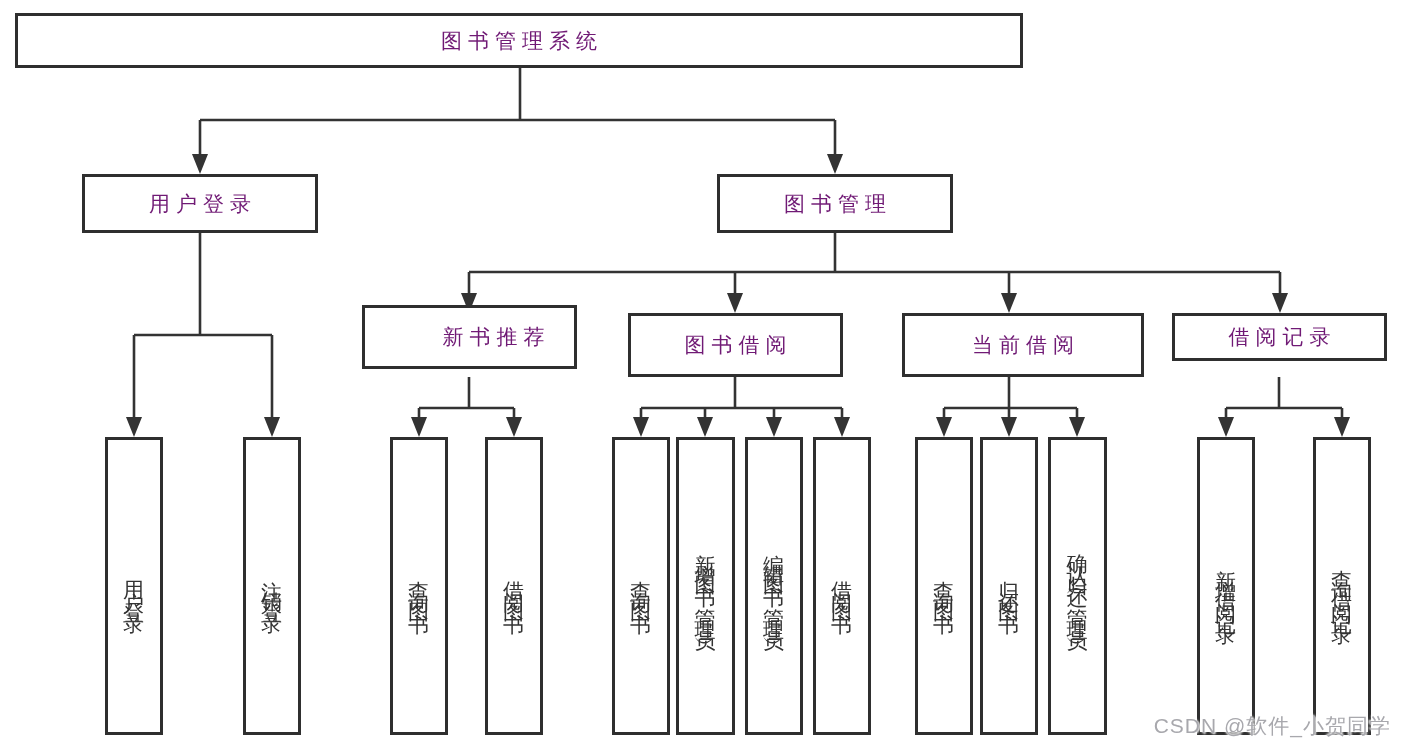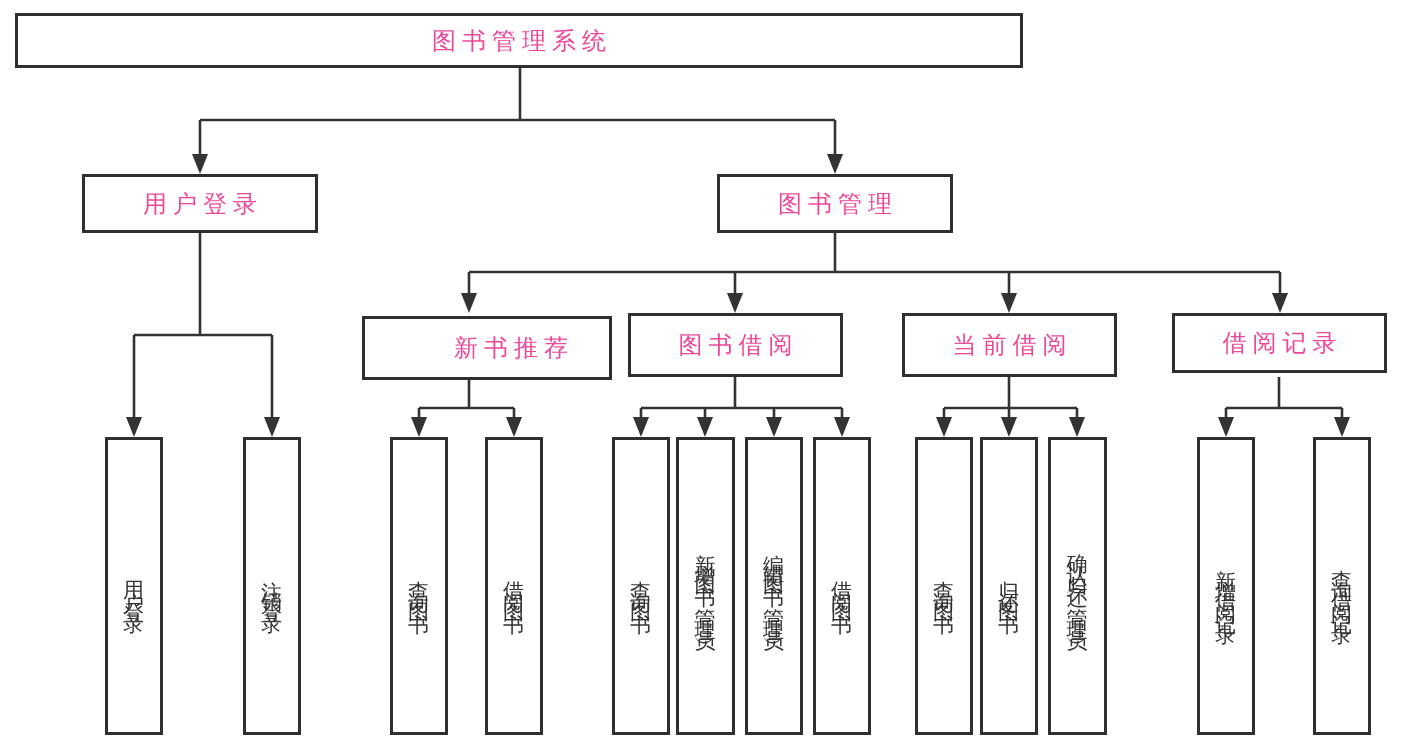--- a/index.html
+++ b/index.html
@@ -22,25 +22,25 @@
     box-sizing: border-box;
     background: #ffffff;
     border: 3px solid #2f2f2f;
     display: flex;
     align-items: center;
     justify-content: center;
     z-index: 2;
     color: #333333;
   }
   .node-h .label {
-    font-size: 24px;
+    font-size: 21px;
     letter-spacing: 6px;
     text-indent: 6px;
     white-space: nowrap;
-    color: #ec4899;
+    color: #701a75;
   }
   .node-v .label {
     writing-mode: vertical-rl;
     text-orientation: mixed;
     font-size: 21px;
     letter-spacing: 11px;
     line-height: 1;
     white-space: nowrap;
     color: #333333;
   }
@@ -117,30 +117,30 @@
   <div id="nodes-layer">
       <div class="node node-h" style="left: 15px; top: 13px; width: 1008px; height: 55px;">
         <span class="label">图书管理系统</span>
       </div>
       <div class="node node-h" style="left: 82px; top: 174px; width: 236px; height: 59px;">
         <span class="label">用户登录</span>
       </div>
       <div class="node node-h" style="left: 717px; top: 174px; width: 236px; height: 59px; text-align: right;">
         <span class="label">图书管理</span>
       </div>
-      <div class="node node-h" style="left: 362px; top: 316px; width: 250px; height: 64px; padding-left: 48px;">
+      <div class="node node-h" style="left: 362px; top: 305px; width: 215px; height: 64px; padding-left: 48px;">
         <span class="label">新书推荐</span>
       </div>
       <div class="node node-h" style="left: 628px; top: 313px; width: 215px; height: 64px; justify-content: center;">
         <span class="label">图书借阅</span>
       </div>
-      <div class="node node-h" style="left: 902px; top: 313px; width: 215px; height: 64px;">
+      <div class="node node-h" style="left: 902px; top: 313px; width: 242px; height: 64px;">
         <span class="label">当前借阅</span>
       </div>
-      <div class="node node-h" style="left: 1172px; top: 313px; width: 215px; height: 60px;">
+      <div class="node node-h" style="left: 1172px; top: 313px; width: 215px; height: 48px;">
         <span class="label">借阅记录</span>
       </div>
       <div class="node node-v" style="left: 105px; top: 437px; width: 58px; height: 298px;">
         <span class="label">用户登录</span>
       </div>
       <div class="node node-v" style="left: 243px; top: 437px; width: 58px; height: 298px;">
         <span class="label">注销登录</span>
       </div>
       <div class="node node-v" style="left: 390px; top: 437px; width: 58px; height: 298px;">
         <span class="label">查询图书</span>
@@ -169,13 +169,14 @@
       <div class="node node-v" style="left: 1048px; top: 437px; width: 59px; height: 298px;">
         <span class="label">确认归还（管理员）</span>
       </div>
       <div class="node node-v" style="left: 1197px; top: 437px; width: 58px; height: 298px;">
         <span class="label">新增借阅记录</span>
       </div>
       <div class="node node-v" style="left: 1313px; top: 437px; width: 58px; height: 298px;">
         <span class="label">查询借阅记录</span>
       </div>
     </div>
+  <div id="watermark">CSDN @软件_小贺同学</div>
 </div>
 
 </body></html>

